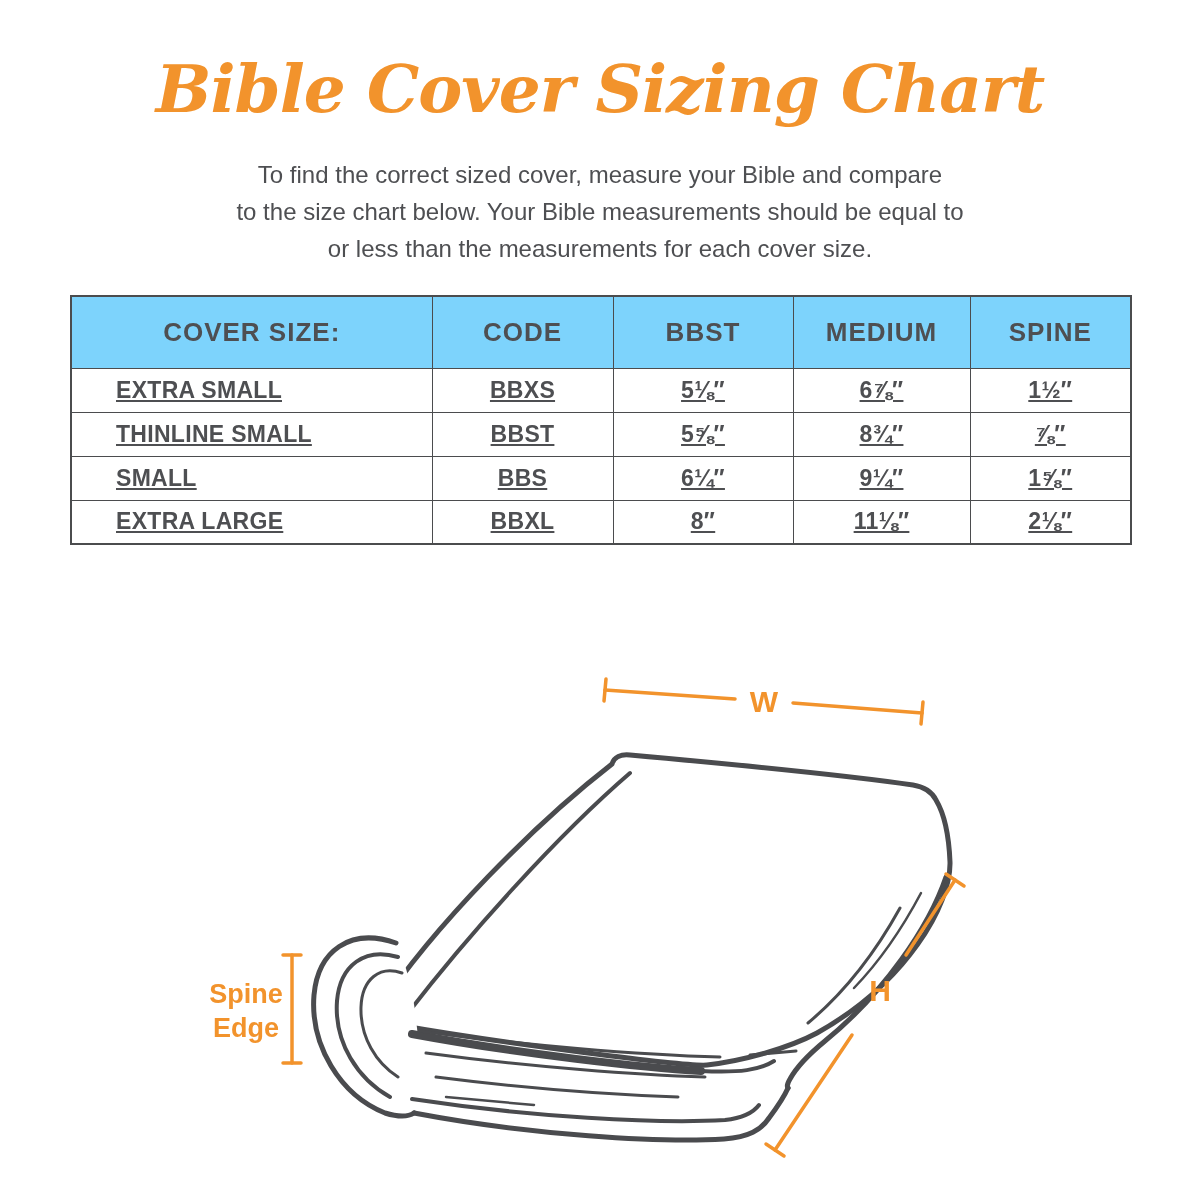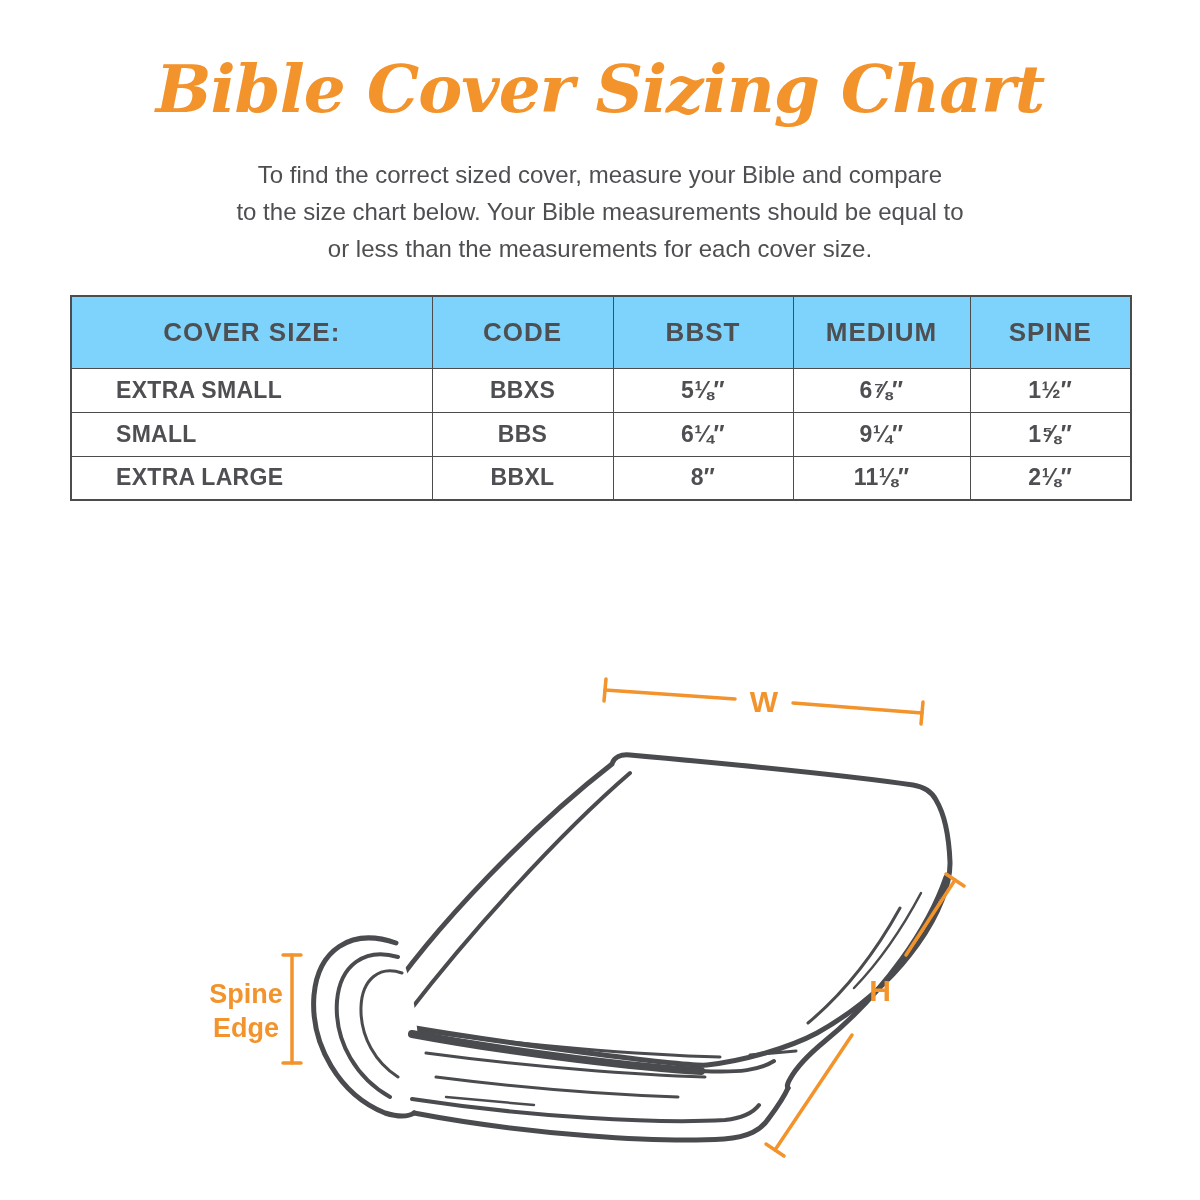--- a/index.html
+++ b/index.html
@@ -32,21 +32,21 @@
   table.size-table th, table.size-table td {
     border:1.5px solid #4B4C4E; color:#4E4F52;
     text-align:center; vertical-align:middle;
   }
   table.size-table th {
     background:#7dd3fc; height:72px;
     font-size:26px; font-weight:700; letter-spacing:1px;
   }
   table.size-table td {
     background:#ffffff; height:44px;
-    font-size:23px; font-weight:700; letter-spacing:0.3px;
+    font-size:23px; font-weight:700; letter-spacing:0.3px;text-decoration:underline;
   }
   table.size-table td.size-cell { text-align:left; padding-left:44px; }
   
   .diagram { position:absolute; top:665px; left:200px; width:780px; height:540px; }
   .diagram svg { display:block; width:780px; height:540px; }
   .diagram text {
     font-family:"Liberation Sans", sans-serif;
     font-weight:bold; fill:#F2932C;
   }
   .measure-label { font-size:30px; }
@@ -85,20 +85,27 @@
       </thead>
       <tbody>
           <tr>
       <td class="size-cell">EXTRA SMALL</td>
       <td>BBXS</td>
       <td>5⅛″</td>
       <td>6⅞″</td>
       <td>1½″</td>
     </tr>
           <tr>
+      <td class="size-cell">THINLINE SMALL</td>
+      <td>BBST</td>
+      <td>5⅝″</td>
+      <td>8¾″</td>
+      <td>⅞″</td>
+    </tr>
+          <tr>
       <td class="size-cell">SMALL</td>
       <td>BBS</td>
       <td>6¼″</td>
       <td>9¼″</td>
       <td>1⅝″</td>
     </tr>
           <tr>
       <td class="size-cell">EXTRA LARGE</td>
       <td>BBXL</td>
       <td>8″</td>

